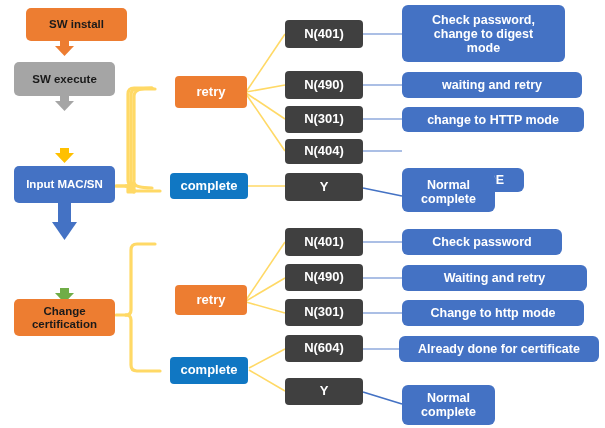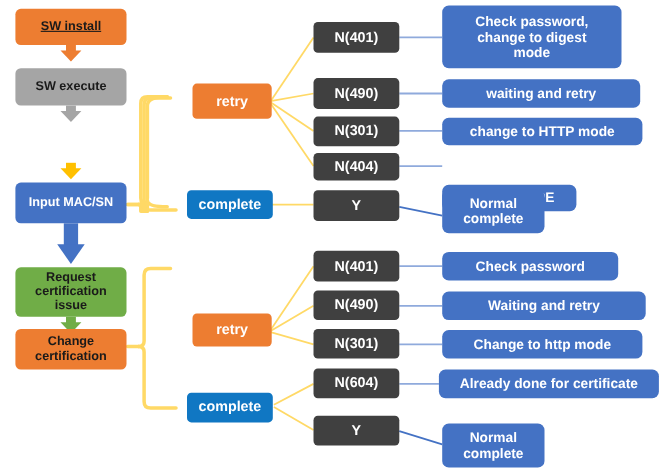--- a/index.html
+++ b/index.html
@@ -134,29 +134,27 @@
       <path d="M363 151 L402 151"></path>
       <path d="M363 188 L402 196" stroke="#4472C4"></path>
       <path d="M363 242 L402 242"></path>
       <path d="M363 278 L402 278"></path>
       <path d="M363 313 L402 313"></path>
       <path d="M363 349 L399 349"></path>
       <path d="M363 392 L402 404" stroke="#4472C4"></path>
     </g>
   </svg>
 
-  <div class="node flow orange" style="left:14px;top:8px;width:101px;height:33px;text-decoration:underline;">SW install</div>
+  <div class="node flow orange" style="left:26px;top:8px;width:101px;height:33px;">SW install</div>
 
   <div class="node flow grey" style="left:14px;top:62px;width:101px;height:34px;">SW execute</div>
 
 
   <div class="node flow blue" style="left:14px;top:166px;width:101px;height:37px;color:#ffffff;">Input MAC/SN</div>
 
-  <div class="node flow green" style="left:14px;top:243px;width:101px;height:45px;">Request
-certification issue</div>
 
   <div class="node flow orange" style="left:14px;top:299px;width:101px;height:37px;">Change
 certification</div>
 
   <div class="node branch orange" style="left:175px;top:76px;width:72px;height:32px;">retry</div>
 
   <div class="node branch brightblue" style="left:170px;top:173px;width:78px;height:26px;">complete</div>
 
   <div class="node code" style="left:285px;top:20px;width:78px;height:28px;">N(401)</div>
   <div class="node code" style="left:285px;top:71px;width:78px;height:28px;">N(490)</div>

